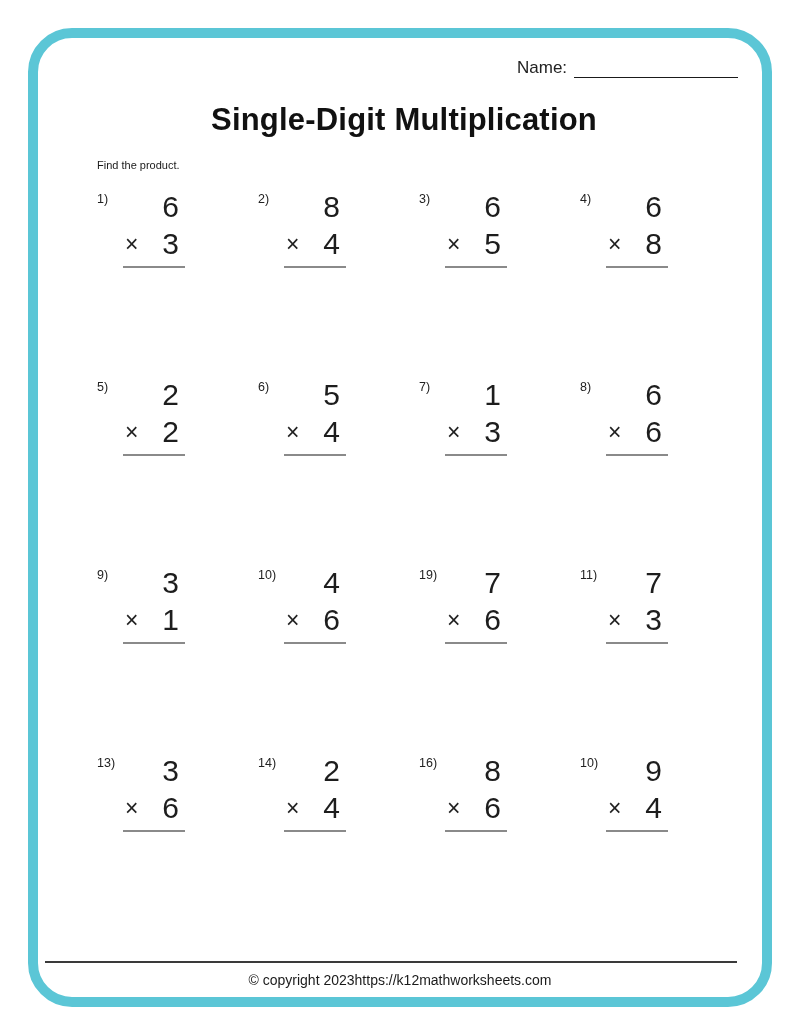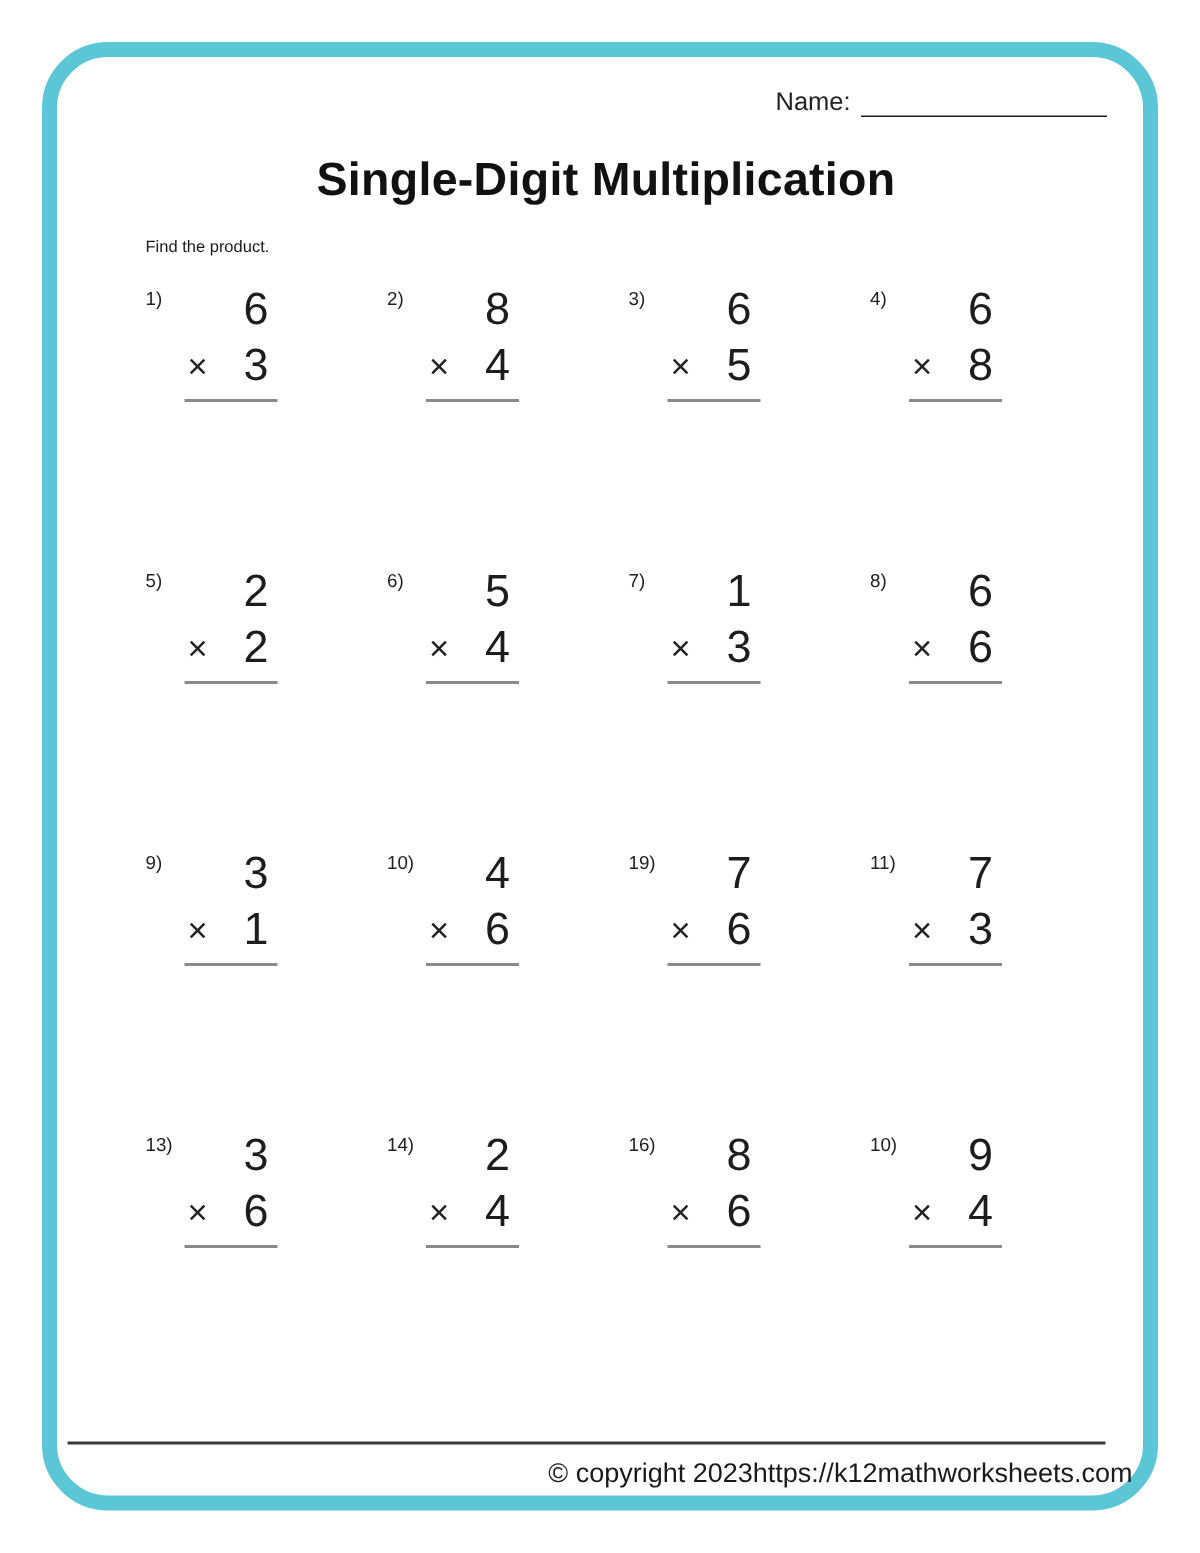--- a/index.html
+++ b/index.html
@@ -116,23 +116,23 @@
     top: 961px;
   }
   .footer-divider {
     width: 692px;
     border: none;
     border-top: 2px solid #3a3a3a;
     margin: 0 0 9px 0;
   }
   .footer-row {
     display: flex;
-    justify-content: flex-end;
+    justify-content: center;
     align-items: baseline;
-    font-size: 18px;
+    font-size: 14px;
     color: #1a1a1a;
   }
 </style>
 </head>
 <body>
 
 <div class="border-frame"></div>
 
 <div class="name-row">
   <span>Name:</span>

